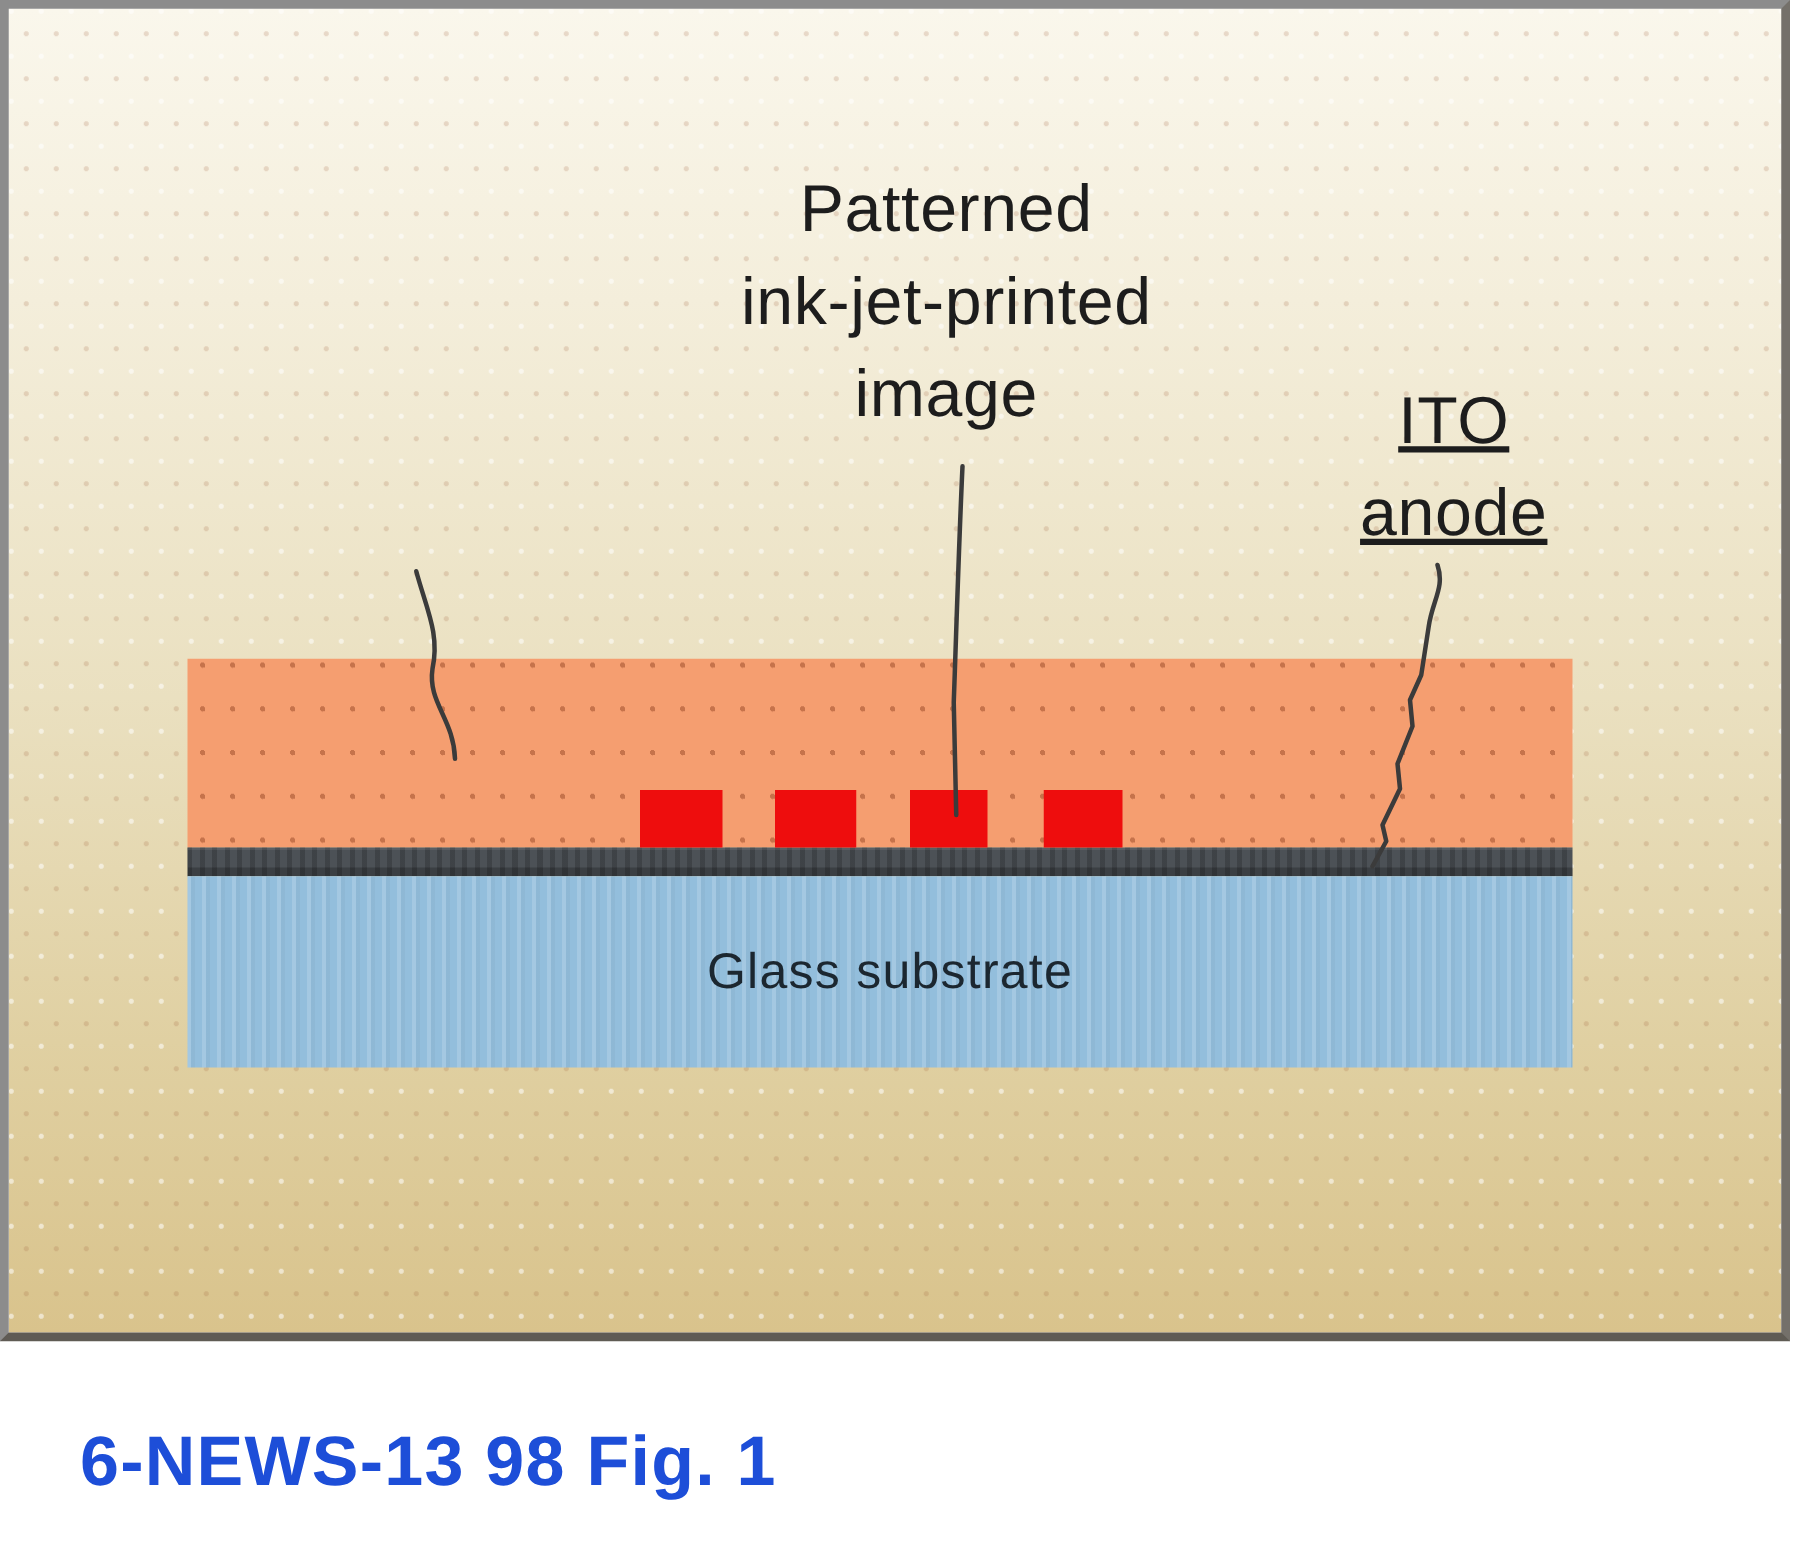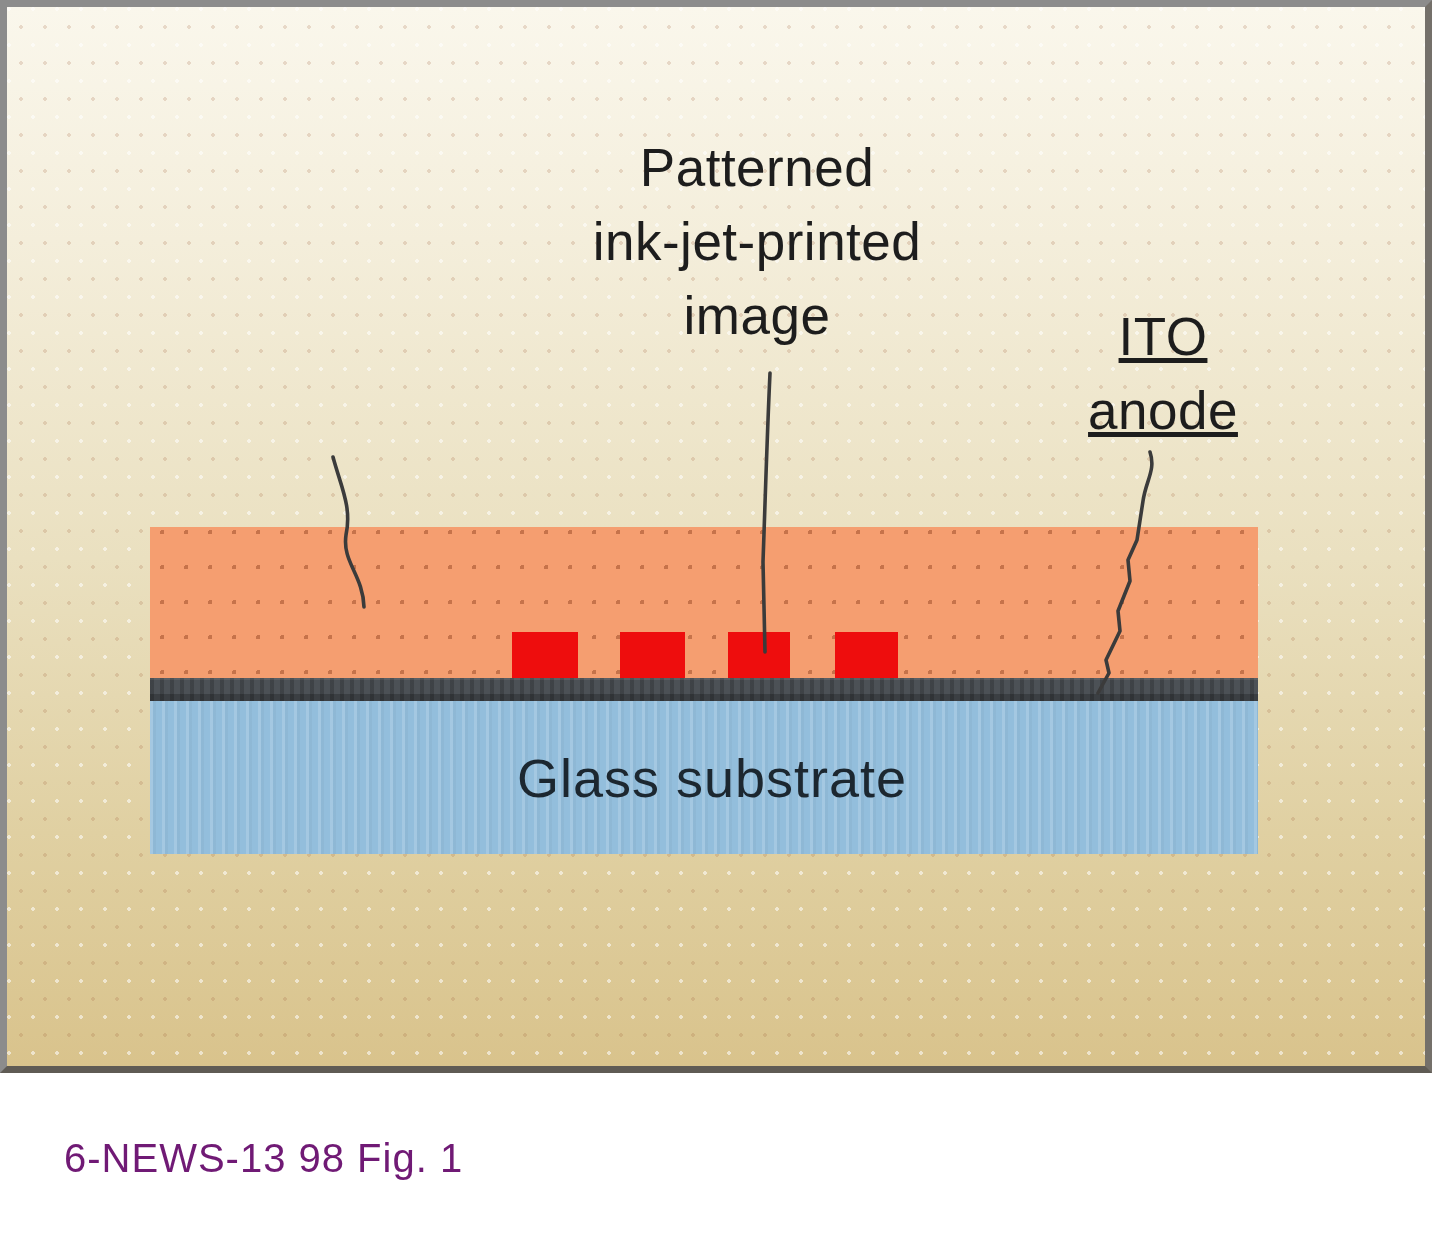--- a/index.html
+++ b/index.html
@@ -64,21 +64,21 @@
   .layer-glass {
     top: 694px;
     height: 153px;
     
     background-image: repeating-linear-gradient(90deg, rgba(255,255,255,0.16) 0 3px, rgba(0,0,0,0.03) 3px 6px, rgba(255,255,255,0) 6px 12px);
     display: flex;
     align-items: center;
     justify-content: center;
   }
   .glass-label {
-    font-size: 54px;
+    font-size: 40px;
     color: #1c2730;
     letter-spacing: 1px;
     margin-left: 16px;
   }
 
   
   .ink-dot {
     position: absolute;
     top: 625px;
     height: 46px;
@@ -115,23 +115,24 @@
   }
   .callout-polymer { left: 103px;  top: 293px; width: 380px; }
   .callout-inkjet  { left: 530px;  top: 124px; width: 440px; }
   .callout-ito     { left: 1006px; top: 293px; width: 300px; text-decoration: underline; }
 
   
   .figure-caption {
     position: absolute;
     left: 64px;
     top: 1136px;
-    font-size: 40px;
+    font-size: 56px;
     letter-spacing: 1px;
-    color: #701a75;
+    color: #1d4ed8;
+    font-weight: bold;
   }
 </style>
 </head>
 <body>
 
 <div class="page">
 
   <div class="figure-frame">
 
     <div class="layer layer-polymer" style="background-color: rgb(245, 158, 112);"></div>

